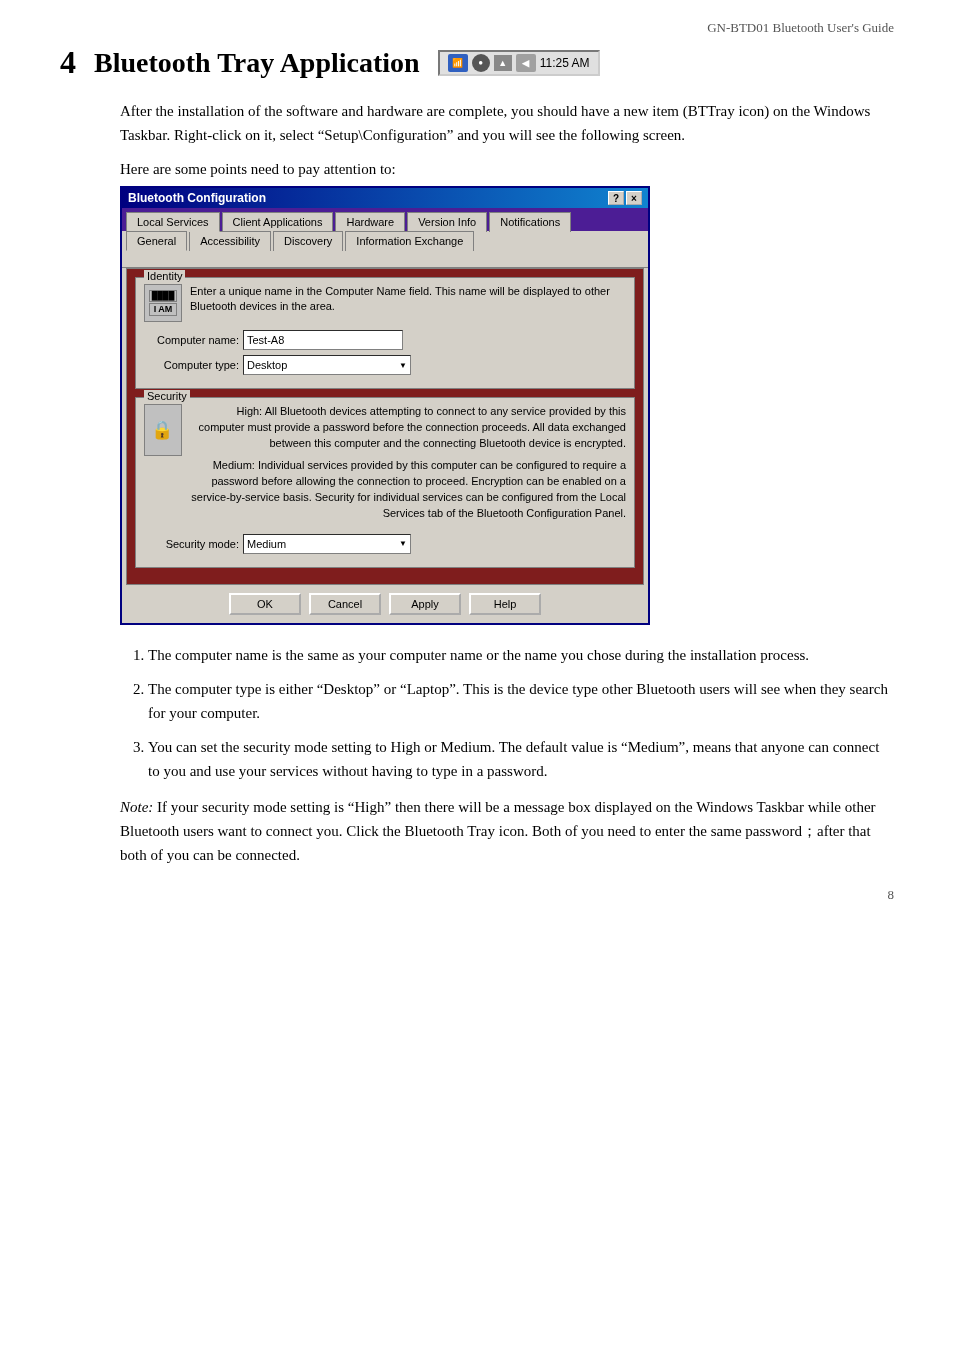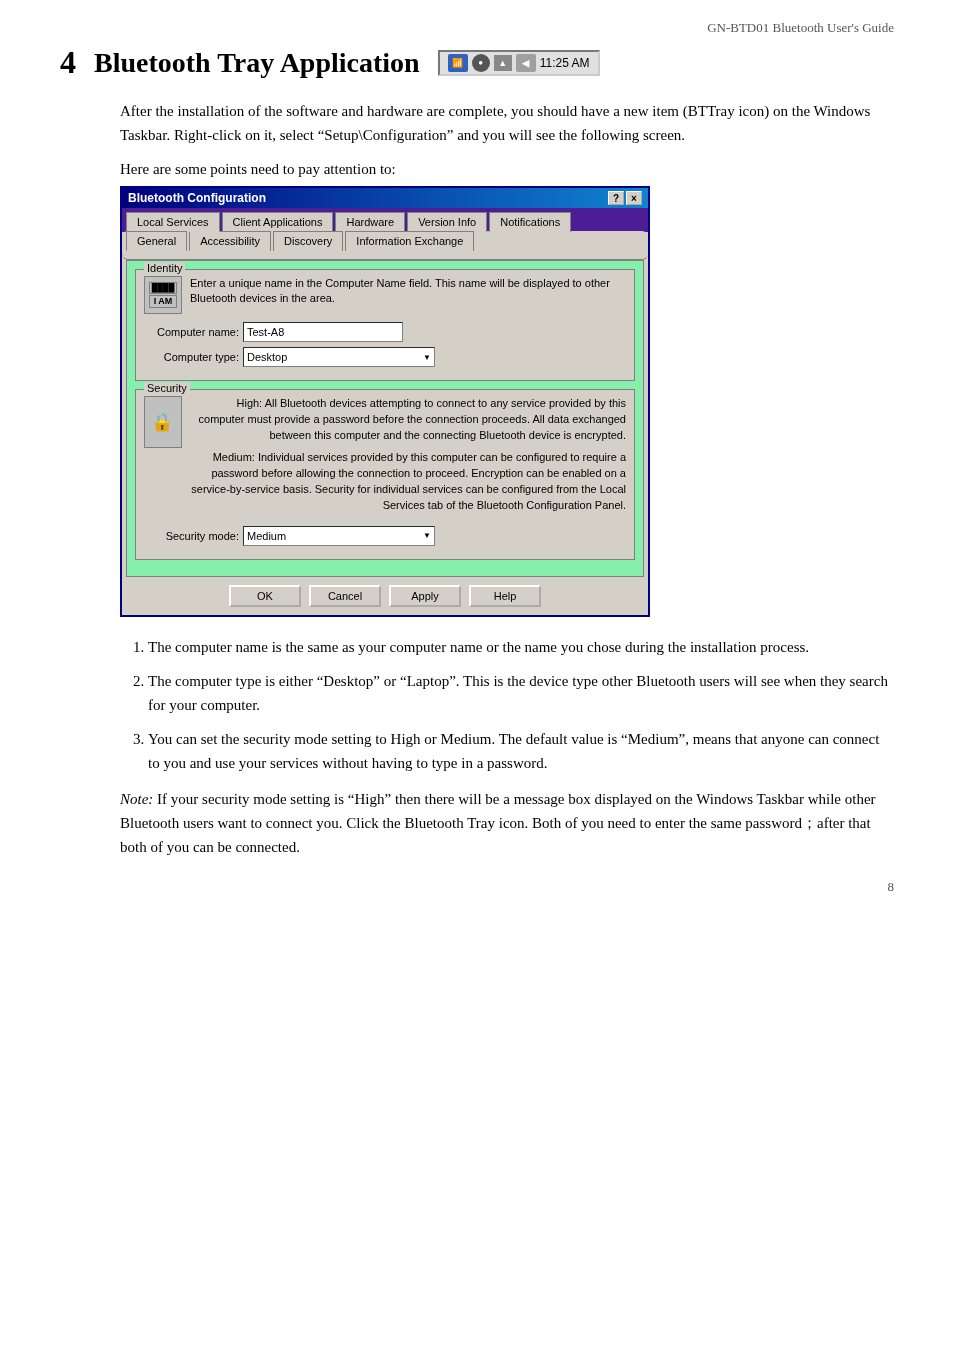--- a/index.html
+++ b/index.html
@@ -151,21 +151,21 @@
     .tab-row2 {
       display: flex;
       padding: 0 4px;
       gap: 2px;
       background: #d4d0c8;
       margin-top: -1px;
     }
     .dialog-content {
       border: 1px solid #808080;
       margin: 0 4px 4px 4px;
-      background: #86efac;
+      background: #7f1d1d;
       padding: 8px;
     }
     .section-group {
       border: 1px solid #808080;
       margin-bottom: 8px;
       padding: 6px 8px 8px 8px;
       position: relative;
       background: #d4d0c8;
     }
     .section-label {
@@ -217,21 +217,21 @@
       font-size: 11px;
       height: 20px;
       width: 160px;
     }
     .field-select {
       border: 1px inset #808080;
       background: white;
       padding: 1px 3px;
       font-size: 11px;
       height: 20px;
-      width: 192px;
+      width: 168px;
       display: flex;
       align-items: center;
       justify-content: space-between;
     }
     .dropdown-arrow {
       font-size: 8px;
     }
     .security-content {
       display: flex;
       gap: 8px;
@@ -343,21 +343,21 @@
     </div>
 
     <div class="dialog-tabs">
       <div class="tab active"><span>Local Services</span></div>
       <div class="tab"><span>Client Applications</span></div>
       <div class="tab"><span>Hardware</span></div>
       <div class="tab"><span>Version Info</span></div>
       <div class="tab"><span>Notifications</span></div>
     </div>
 
-    <div class="tab-row2" style="border-bottom:1px solid #808080; padding-bottom:8px;border-radius:6px;">
+    <div class="tab-row2" style="border-bottom:1px solid #808080; padding-bottom:16px;">
       <div class="tab active"><span>General</span></div>
       <div class="tab"><span>Accessibility</span></div>
       <div class="tab"><span>Discovery</span></div>
       <div class="tab"><span>Information Exchange</span></div>
     </div>
 
     <div class="dialog-content">
 
       <div class="section-group">
         <span class="section-label">Identity</span>

